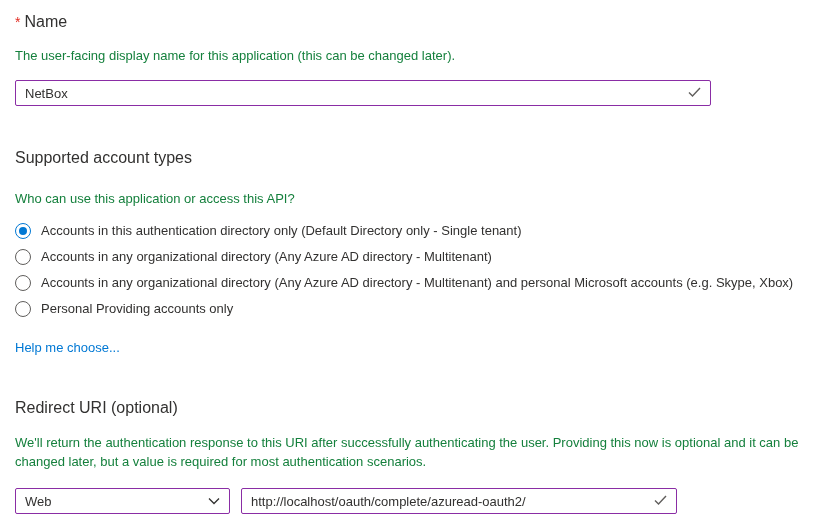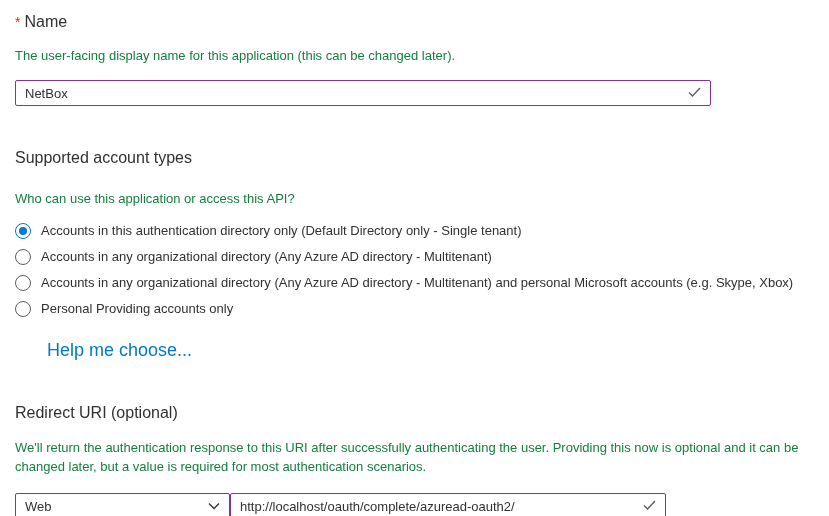--- a/index.html
+++ b/index.html
@@ -82,34 +82,33 @@
   .radio-dot {
     width: 8px;
     height: 8px;
     border-radius: 50%;
     background: #0078d4;
   }
   .radio-label { font-size: 13px; line-height: 16px; }
   .help-link {
     display: inline-block;
     margin-top: 18px;
-    font-size: 18px;
+    font-size: 13px;
     color: #0078d4;
     text-decoration: none;
     cursor: pointer;
-    margin-left: 32px;
   }
   .redirect-desc {
     margin-top: 15px;
     max-width: 800px;
   }
   .redirect-row {
     margin-top: 17px;
     display: flex;
-    gap: 0;
+    gap: 11px;
     align-items: flex-end;
   }
   .select-box {
     width: 215px;
     height: 26px;
     border: 1px solid #8a2da5;
     border-radius: 2px;
     display: flex;
     align-items: center;
     justify-content: space-between;

